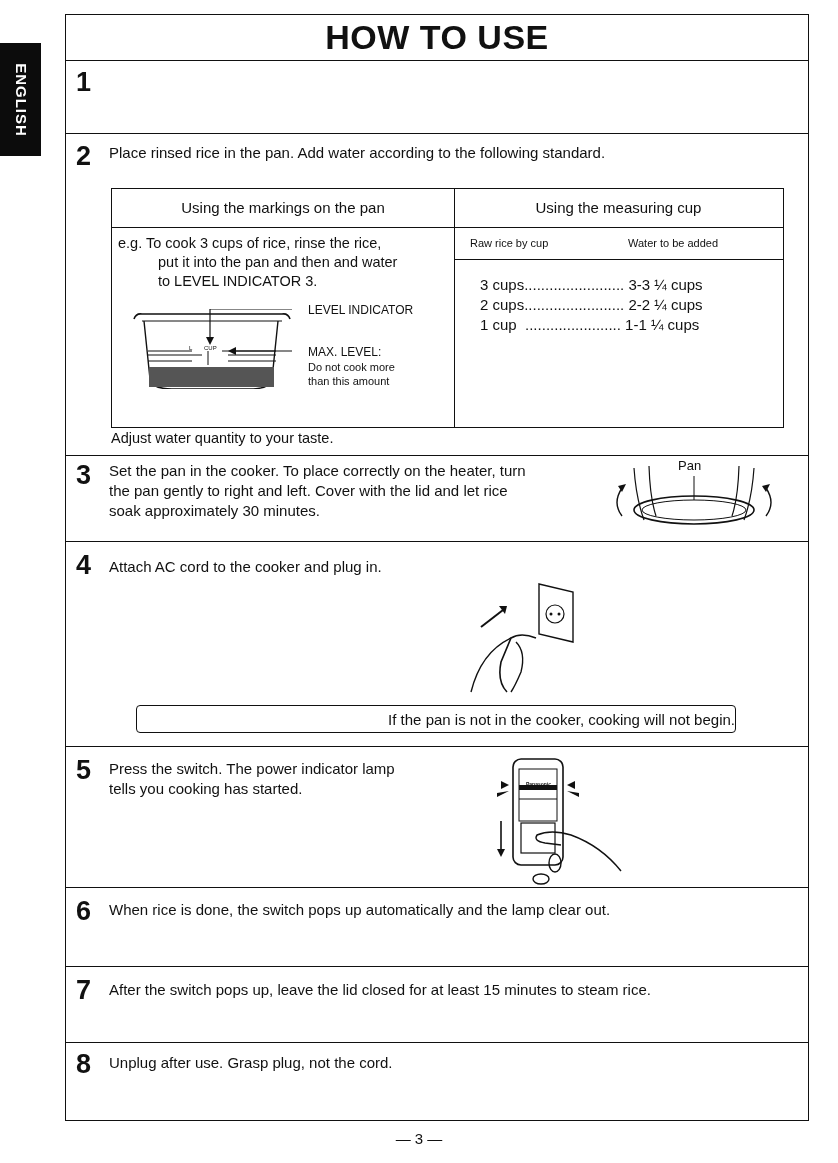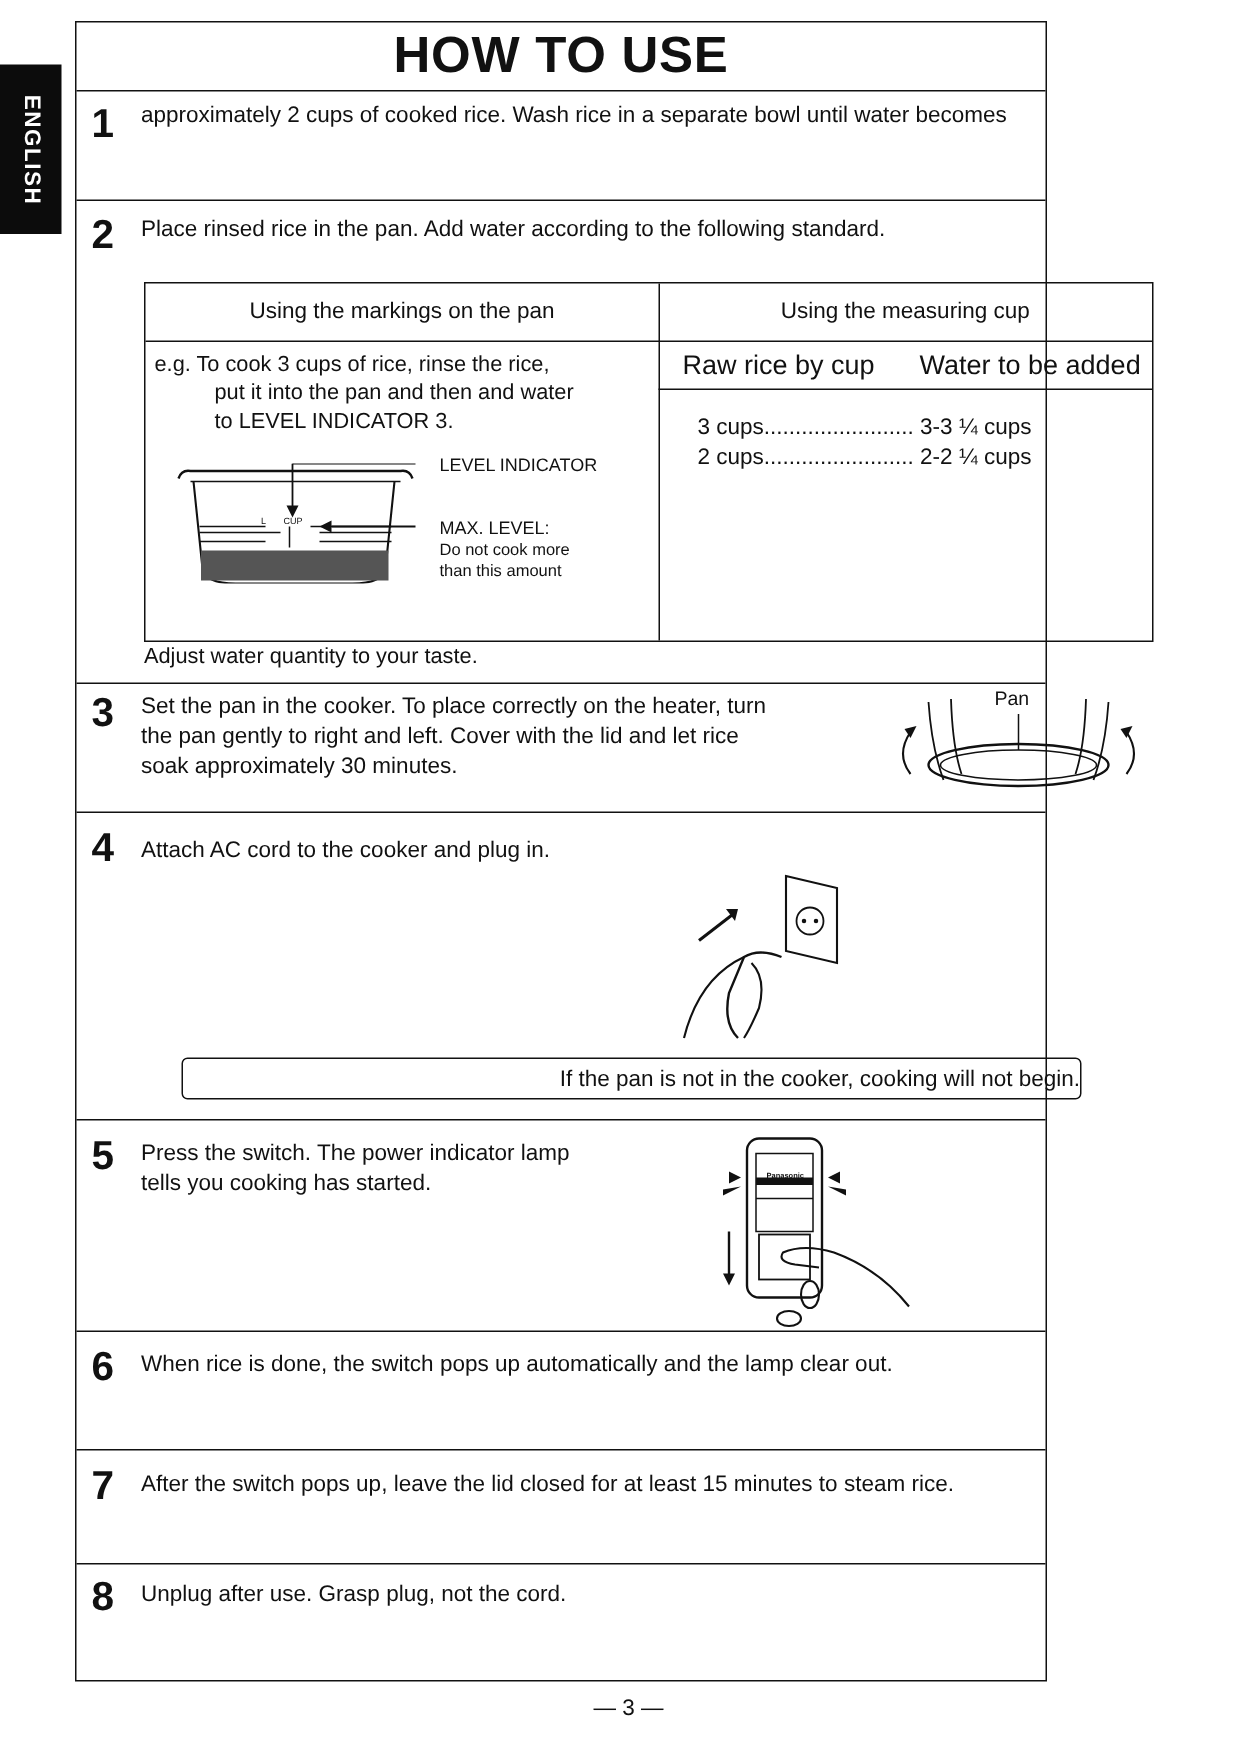--- a/index.html
+++ b/index.html
@@ -1,37 +1,37 @@
 <!DOCTYPE html>
 <html><head>
 <meta charset="utf-8">
 <style>
   html, body { margin: 0; padding: 0; background: #ffffff; }
   body { width: 838px; height: 1163px; position: relative; overflow: hidden;
          font-family: "Liberation Sans", sans-serif; color: #111; }
   .lang-tab { position: absolute; left: 0; top: 43px; width: 41px; height: 113px; background: #0c0c0c; }
   .lang-tab span { position: absolute; left: 50%; top: 50%; transform: translate(-50%,-50%) rotate(90deg);
                    color: #fff; font-weight: bold; font-size: 15px; letter-spacing: 1px; white-space: nowrap; }
-  .frame { position: absolute; left: 50px; top: 14px; width: 648px; height: 1107px;
+  .frame { position: absolute; left: 65px; top: 14px; width: 744px; height: 1107px;
            border: 1.5px solid #111; box-sizing: border-box; }
   .title { position: absolute; left: 0; top: 0; width: 100%; height: 45px; border-bottom: 1.5px solid #111;
            text-align: center; font-weight: bold; font-size: 34px; line-height: 45px; letter-spacing: 0.5px; }
   .step { position: absolute; left: 0; width: 100%; border-bottom: 1.5px solid #111; box-sizing: border-box; }
   .num { position: absolute; left: 10px; font-weight: bold; font-size: 27px; line-height: 1; }
   .txt { position: absolute; left: 43px; font-size: 15px; line-height: 20px; }
   .cond { font-family: "Liberation Sans Narrow", "Liberation Sans", sans-serif; }
   
   .tbl { position: absolute; left: 45px; top: 54px; width: 673px; height: 240px; border: 1.2px solid #111; box-sizing: border-box; }
   .tbl .vline { position: absolute; left: 342px; top: 0; bottom: 0; border-left: 1.2px solid #111; }
   .tbl .hline1 { position: absolute; left: 0; right: 0; top: 38px; border-top: 1.2px solid #111; }
   .tbl .hline2 { position: absolute; left: 342px; right: 0; top: 70px; border-top: 1.2px solid #111; }
   .th { position: absolute; top: 0; height: 38px; line-height: 38px; text-align: center; font-size: 15px; }
   .eg { position: absolute; left: 6px; top: 45px; width: 330px; font-size: 14.5px; line-height: 19px; }
   .eg .indent { padding-left: 40px; display: block; }
-  .sub { position: absolute; top: 38px; height: 32px; line-height: 32px; font-size: 18px; }
+  .sub { position: absolute; top: 38px; height: 32px; line-height: 32px; font-size: 11px; }
   .rows { position: absolute; left: 368px; top: 86px; font-size: 15px; line-height: 20px; }
   .rows div { white-space: nowrap; }
   .adjust { position: absolute; left: 45px; top: 296px; font-size: 14.5px; }
   .pan-svg { position: absolute; left: 70px; top: 160px; }
   .lbl { position: absolute; font-size: 12px; line-height: 14px; }
   .note { position: absolute; left: 70px; top: 163px; width: 600px; height: 28px; border: 1.2px solid #111;
           border-radius: 4px; text-align: right; line-height: 28px; font-size: 15px; box-sizing: border-box; }
   .pageno { position: absolute; top: 1130px; left: 0; width: 838px; text-align: center; font-size: 15px; }
 </style>
 </head>
@@ -40,21 +40,20 @@
 <div class="lang-tab">
   <span>ENGLISH</span>
 </div>
 
 <div class="frame">
   <div class="title">HOW TO USE</div>
 
   <div class="step" style="top:46px;height:73px;">
     <div class="num" style="top:8px;">1</div>
     <div class="txt" style="top:6px;">
-      <div>approximately 2 cups of cooked rice. Wash rice in a separate bowl until water becomes</div>
     </div>
   </div>
 
   <div class="step" style="top:119px;height:322px;">
     <div class="num" style="top:9px;">2</div>
     <div class="txt" style="top:9px;">Place rinsed rice in the pan. Add water according to the following standard.</div>
 
     <div class="tbl">
       <div class="vline"></div>
         <div class="hline1"></div>
@@ -94,20 +93,21 @@
       <div class="lbl" style="left:196px;top:185px;font-size:11px;">than this amount</div>
       <div class="lbl" style="left:77px;top:152px;font-size:6px;">L</div>
       <div class="lbl" style="left:92px;top:152px;font-size:6px;">CUP</div>
 
       <div class="sub" style="left:358px;">Raw rice by cup</div>
       <div class="sub" style="left:516px;">Water to be added</div>
 
       <div class="rows">
         <div><span>3 cups</span><span>........................</span> <span>3-3 ¼ cups</span></div>
         <div><span>2 cups</span><span>........................</span> <span>2-2 ¼ cups</span></div>
+        <div><span>1 cup</span><span style="white-space:pre;">  .......................</span> <span>1-1 ¼ cups</span></div>
       </div>
     </div>
     <div class="adjust">Adjust water quantity to your taste.</div>
   </div>
 
   <div class="step" style="top:441px;height:86px;">
     <div class="num" style="top:6px;">3</div>
     <div class="txt" style="top:5px;">
       <div>Set the pan in the cooker. To place correctly on the heater, turn</div>
       <div>the pan gently to right and left. Cover with the lid and let rice</div>

